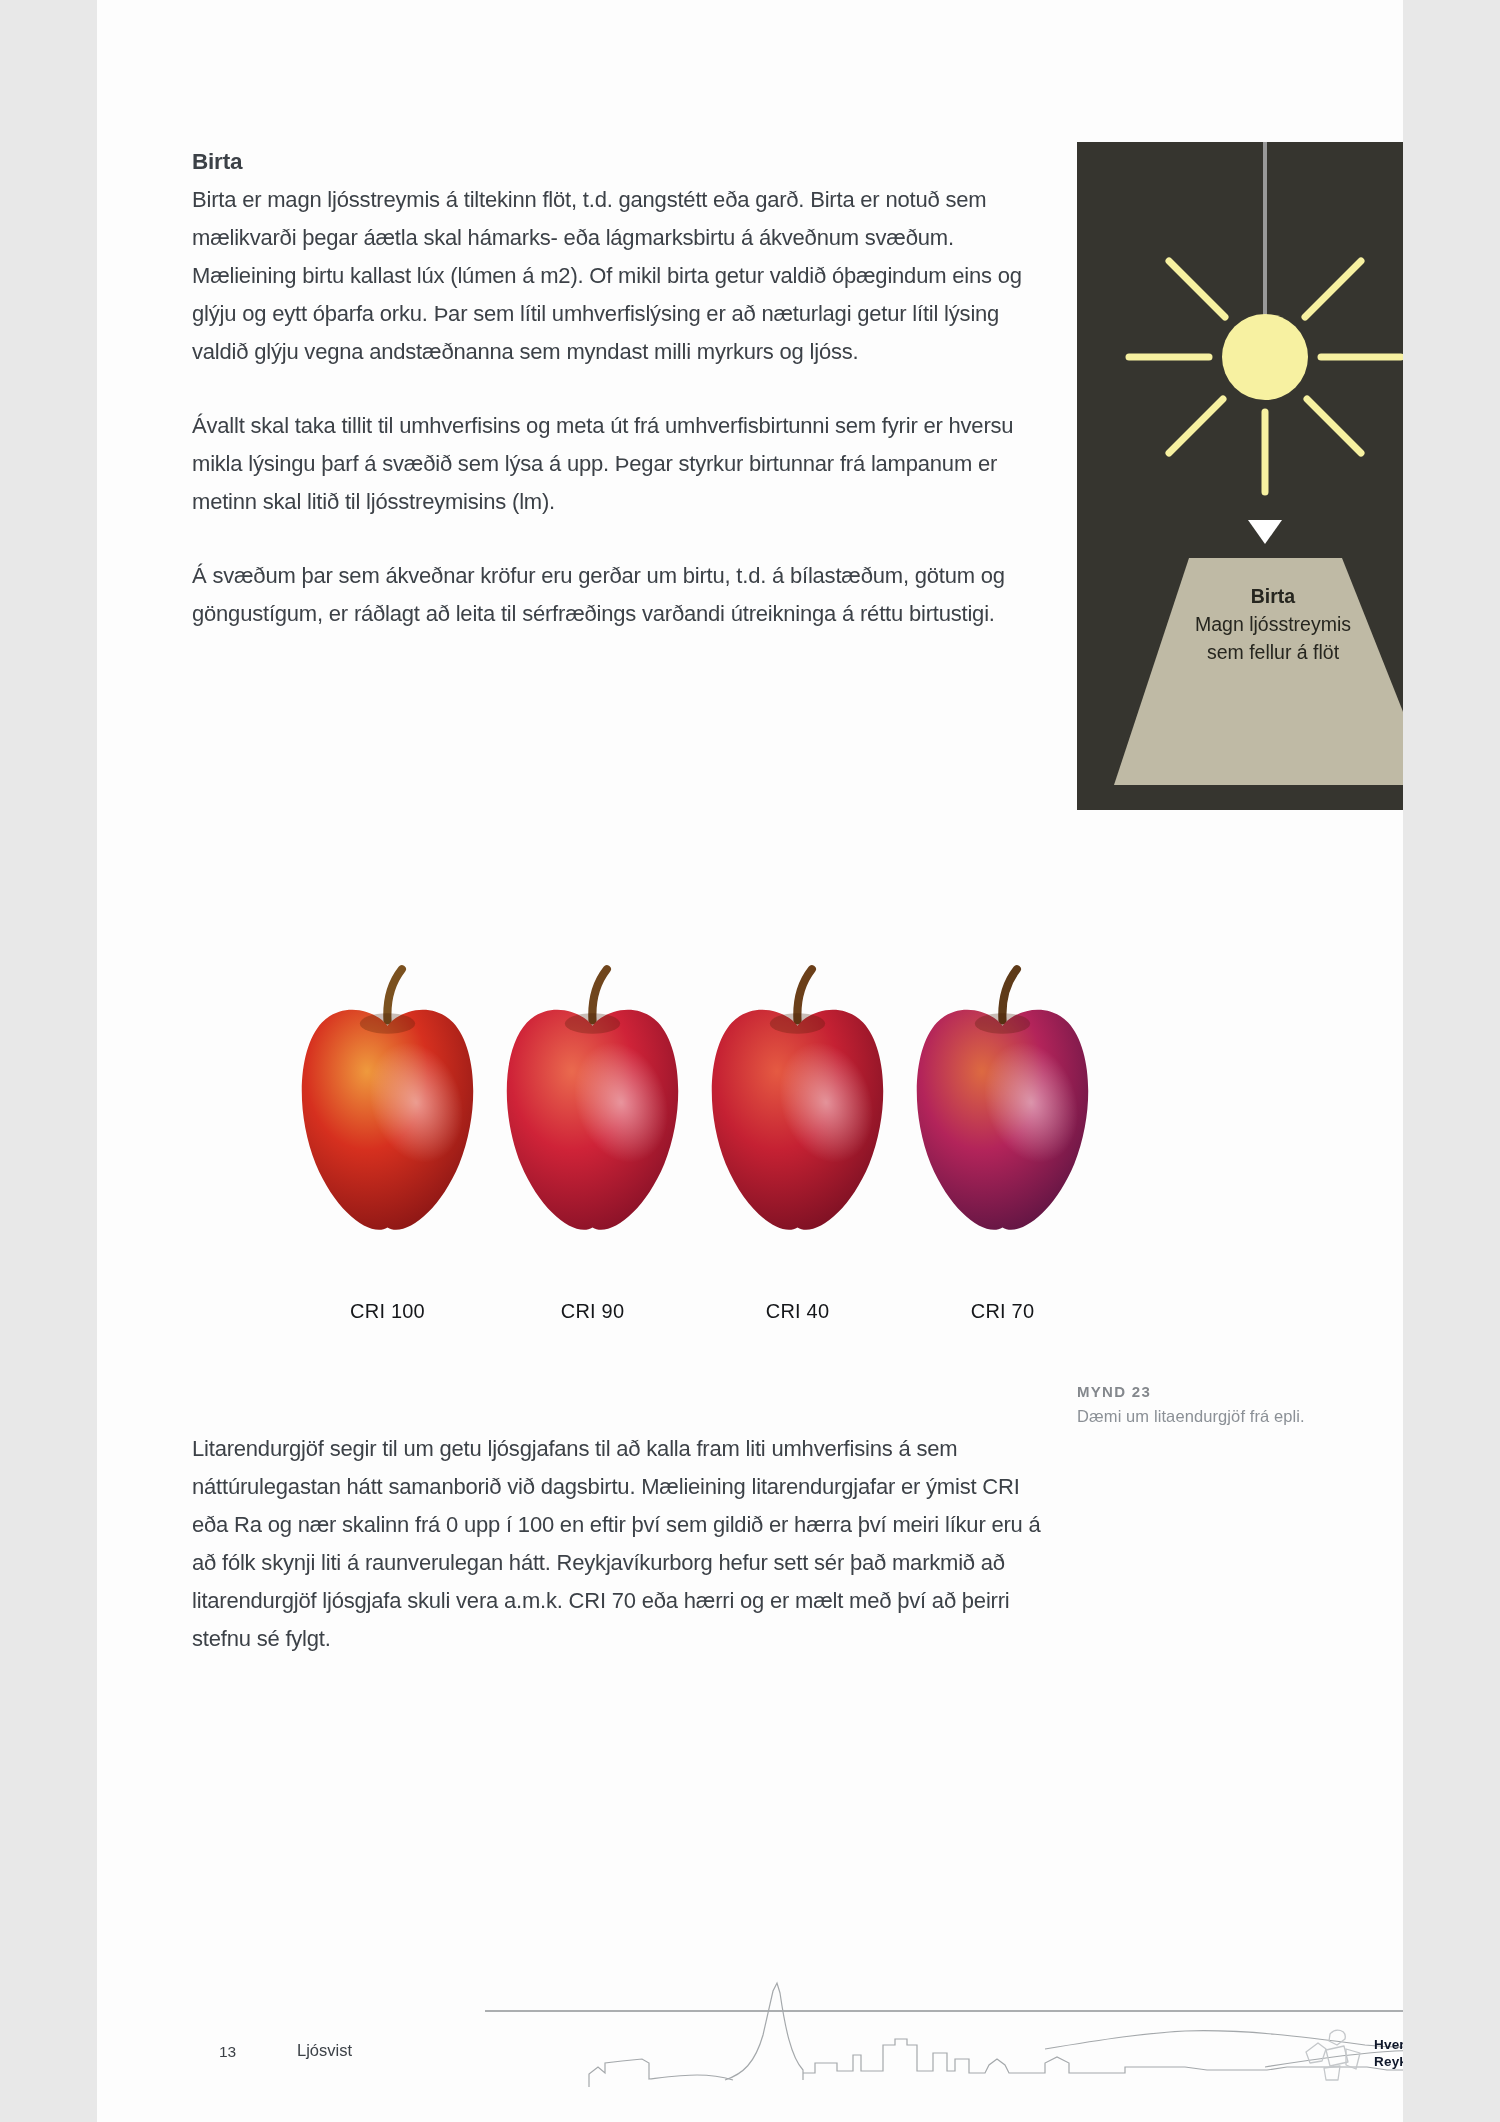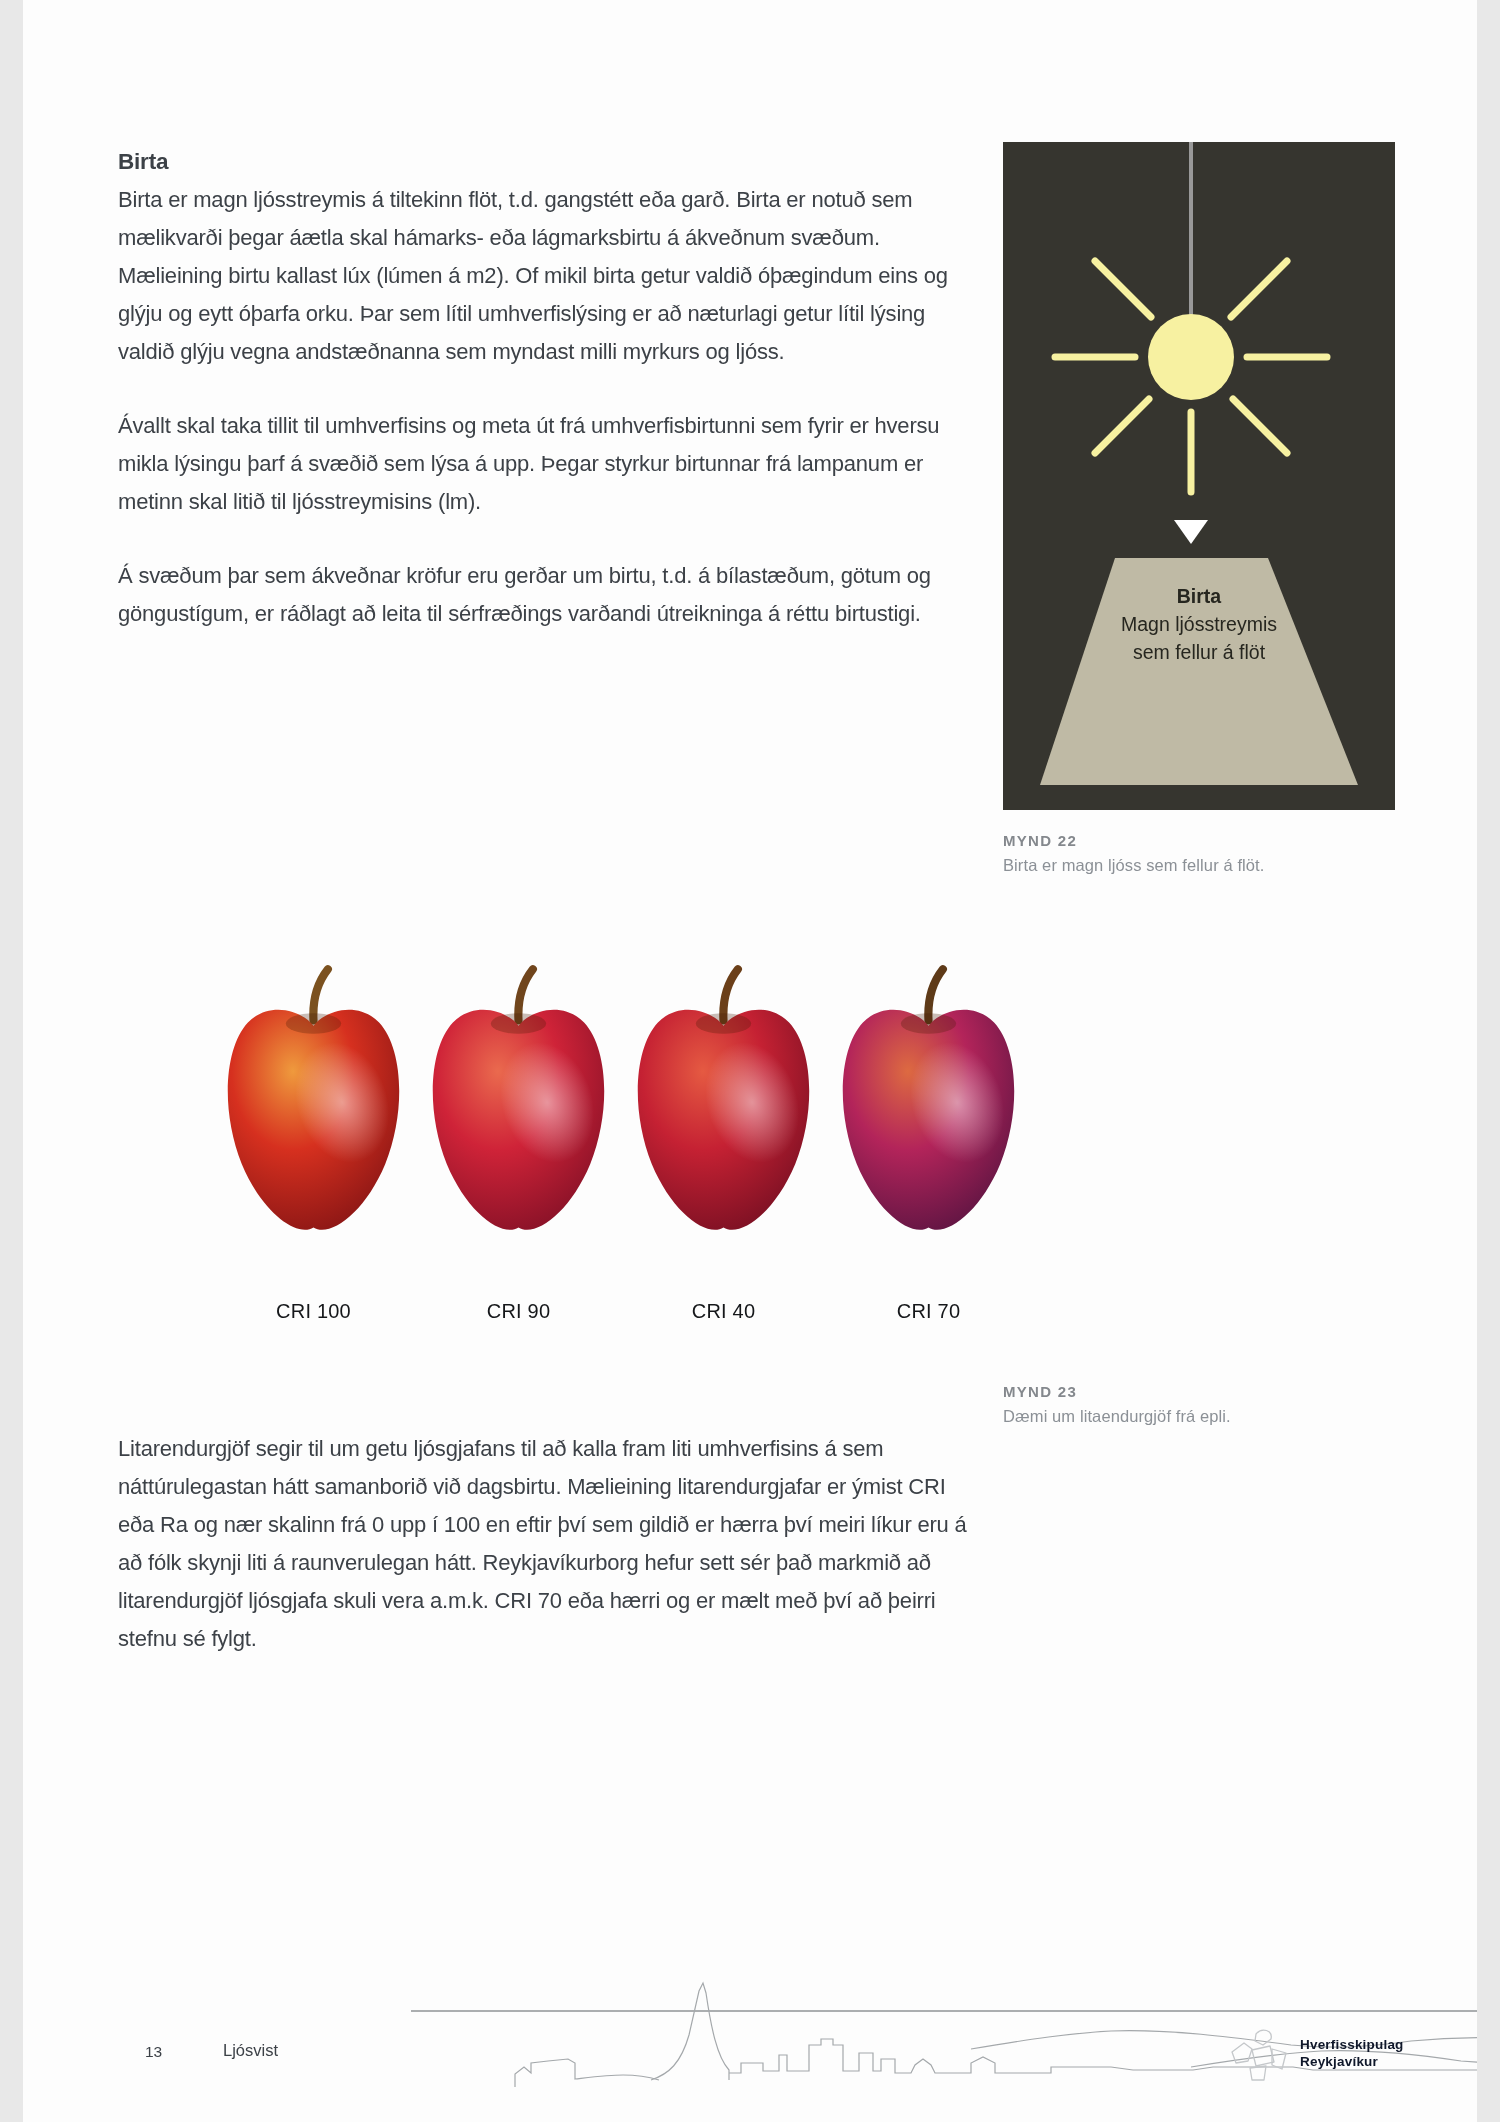--- a/index.html
+++ b/index.html
@@ -1,17 +1,17 @@
 <!DOCTYPE html>
 <html style="--panel-bg: #36352f; --sun: #f7f1a1; --cord: #999999; --surface: #bfbaa5; --arrow: #ffffff;"><head>
 <meta charset="utf-8">
 <style>
   html,body{margin:0;padding:0;background:#e8e8e8;}
   .page{
-    position:relative; width:1454px; height:2122px; margin:0 auto;
+    position:relative; width:1306px; height:2122px; margin:0 auto;
     background:#fdfdfd; overflow:hidden;
     font-family:"Liberation Sans", sans-serif; color:#3c4147;
   }
   
   .text-col{position:absolute; left:95px; width:862px; font-size:22px; line-height:38px; letter-spacing:-0.2px;}
   #birta-section{top:143px;}
   .section-heading{font-weight:700; font-size:22.5px; margin:0;}
   .body-par{margin:0 0 36px 0;}
   
   #figure22-panel{position:absolute; left:980px; top:142px; width:392px; height:668px; background:var(--panel-bg,#36352f);}
@@ -73,24 +73,20 @@
       <polygon class="arrow" points="171,378 205,378 188,402"></polygon>
       <polygon class="surface" points="112,416 265,416 355,643 37,643"></polygon>
     </svg>
     <div class="trapezoid-label">
       <div class="t-bold">Birta</div>
       <div>Magn ljósstreymis</div>
       <div>sem fellur á flöt</div>
     </div>
   </div>
 
-  <div class="caption" id="mynd22">
-    <div class="caption-label">MYND 22</div>
-    <div class="caption-text">Birta er magn ljóss sem fellur á flöt.</div>
-  </div>
 
   <div id="apples-row">
     <div class="apple-item">
       <svg viewBox="0 0 200 300">
         <defs>
           <radialGradient cx="38%" cy="28%" r="85%" id="bodyG0">
             <stop class="st0" offset="0%" stop-color="#ef9a3d"></stop>
             <stop class="st1" offset="42%" stop-color="#d6301f"></stop>
             <stop class="st2" offset="100%" stop-color="#7c1113"></stop>
           </radialGradient>

